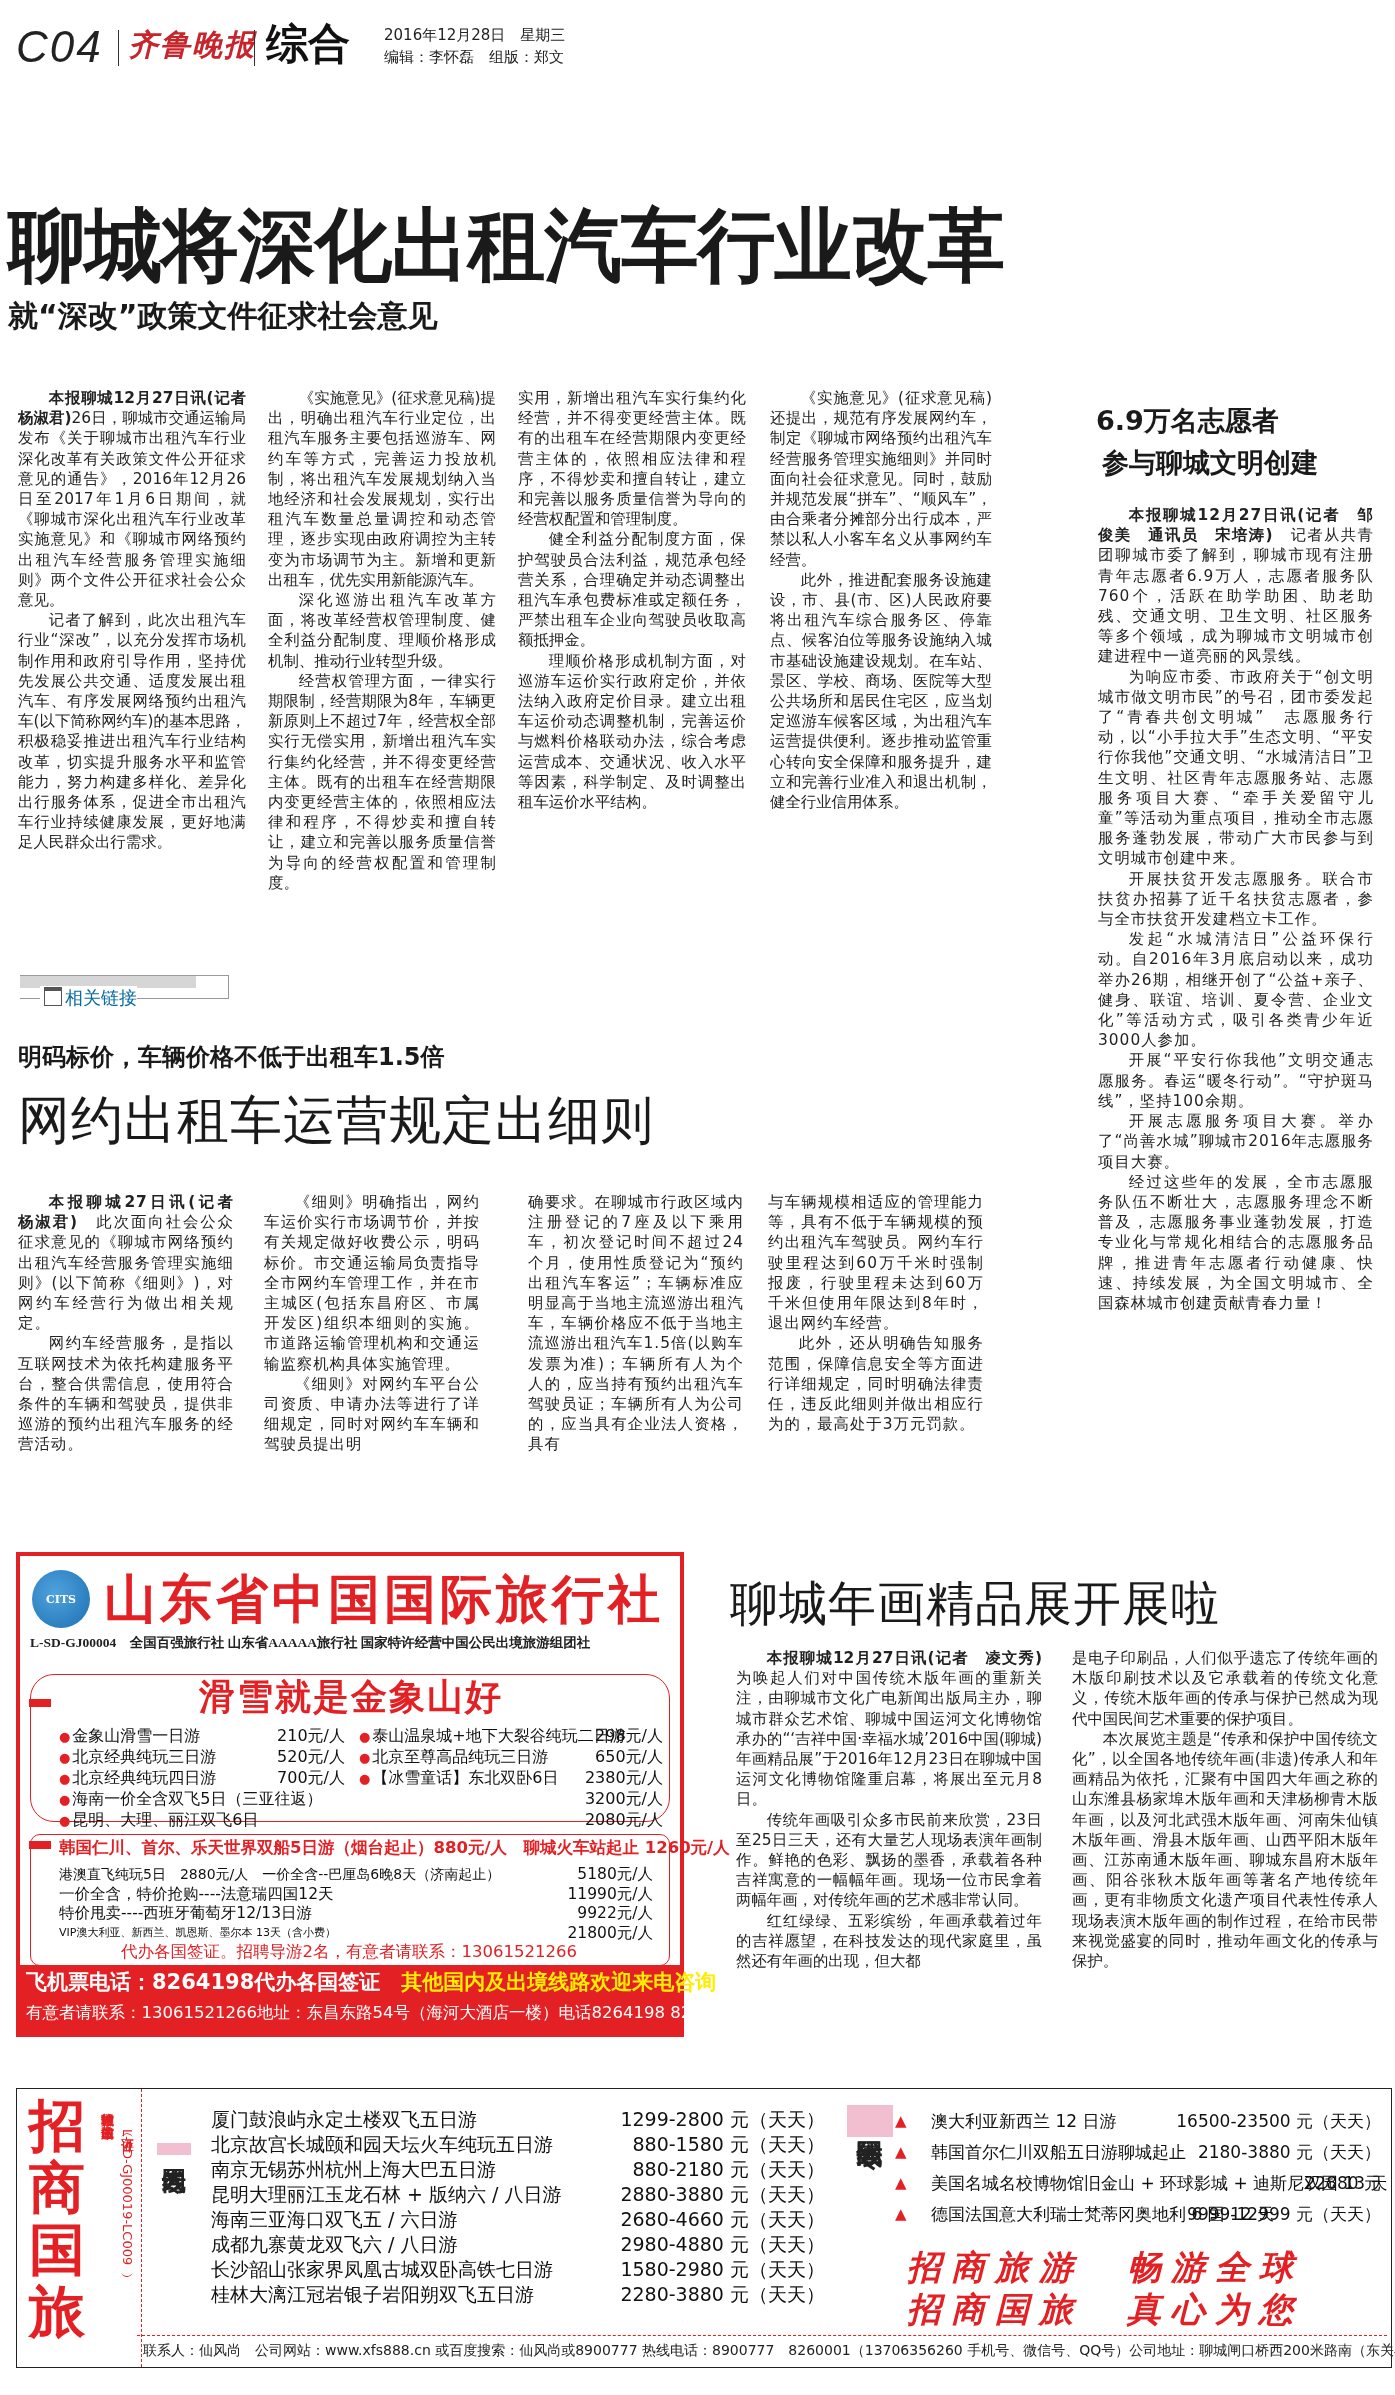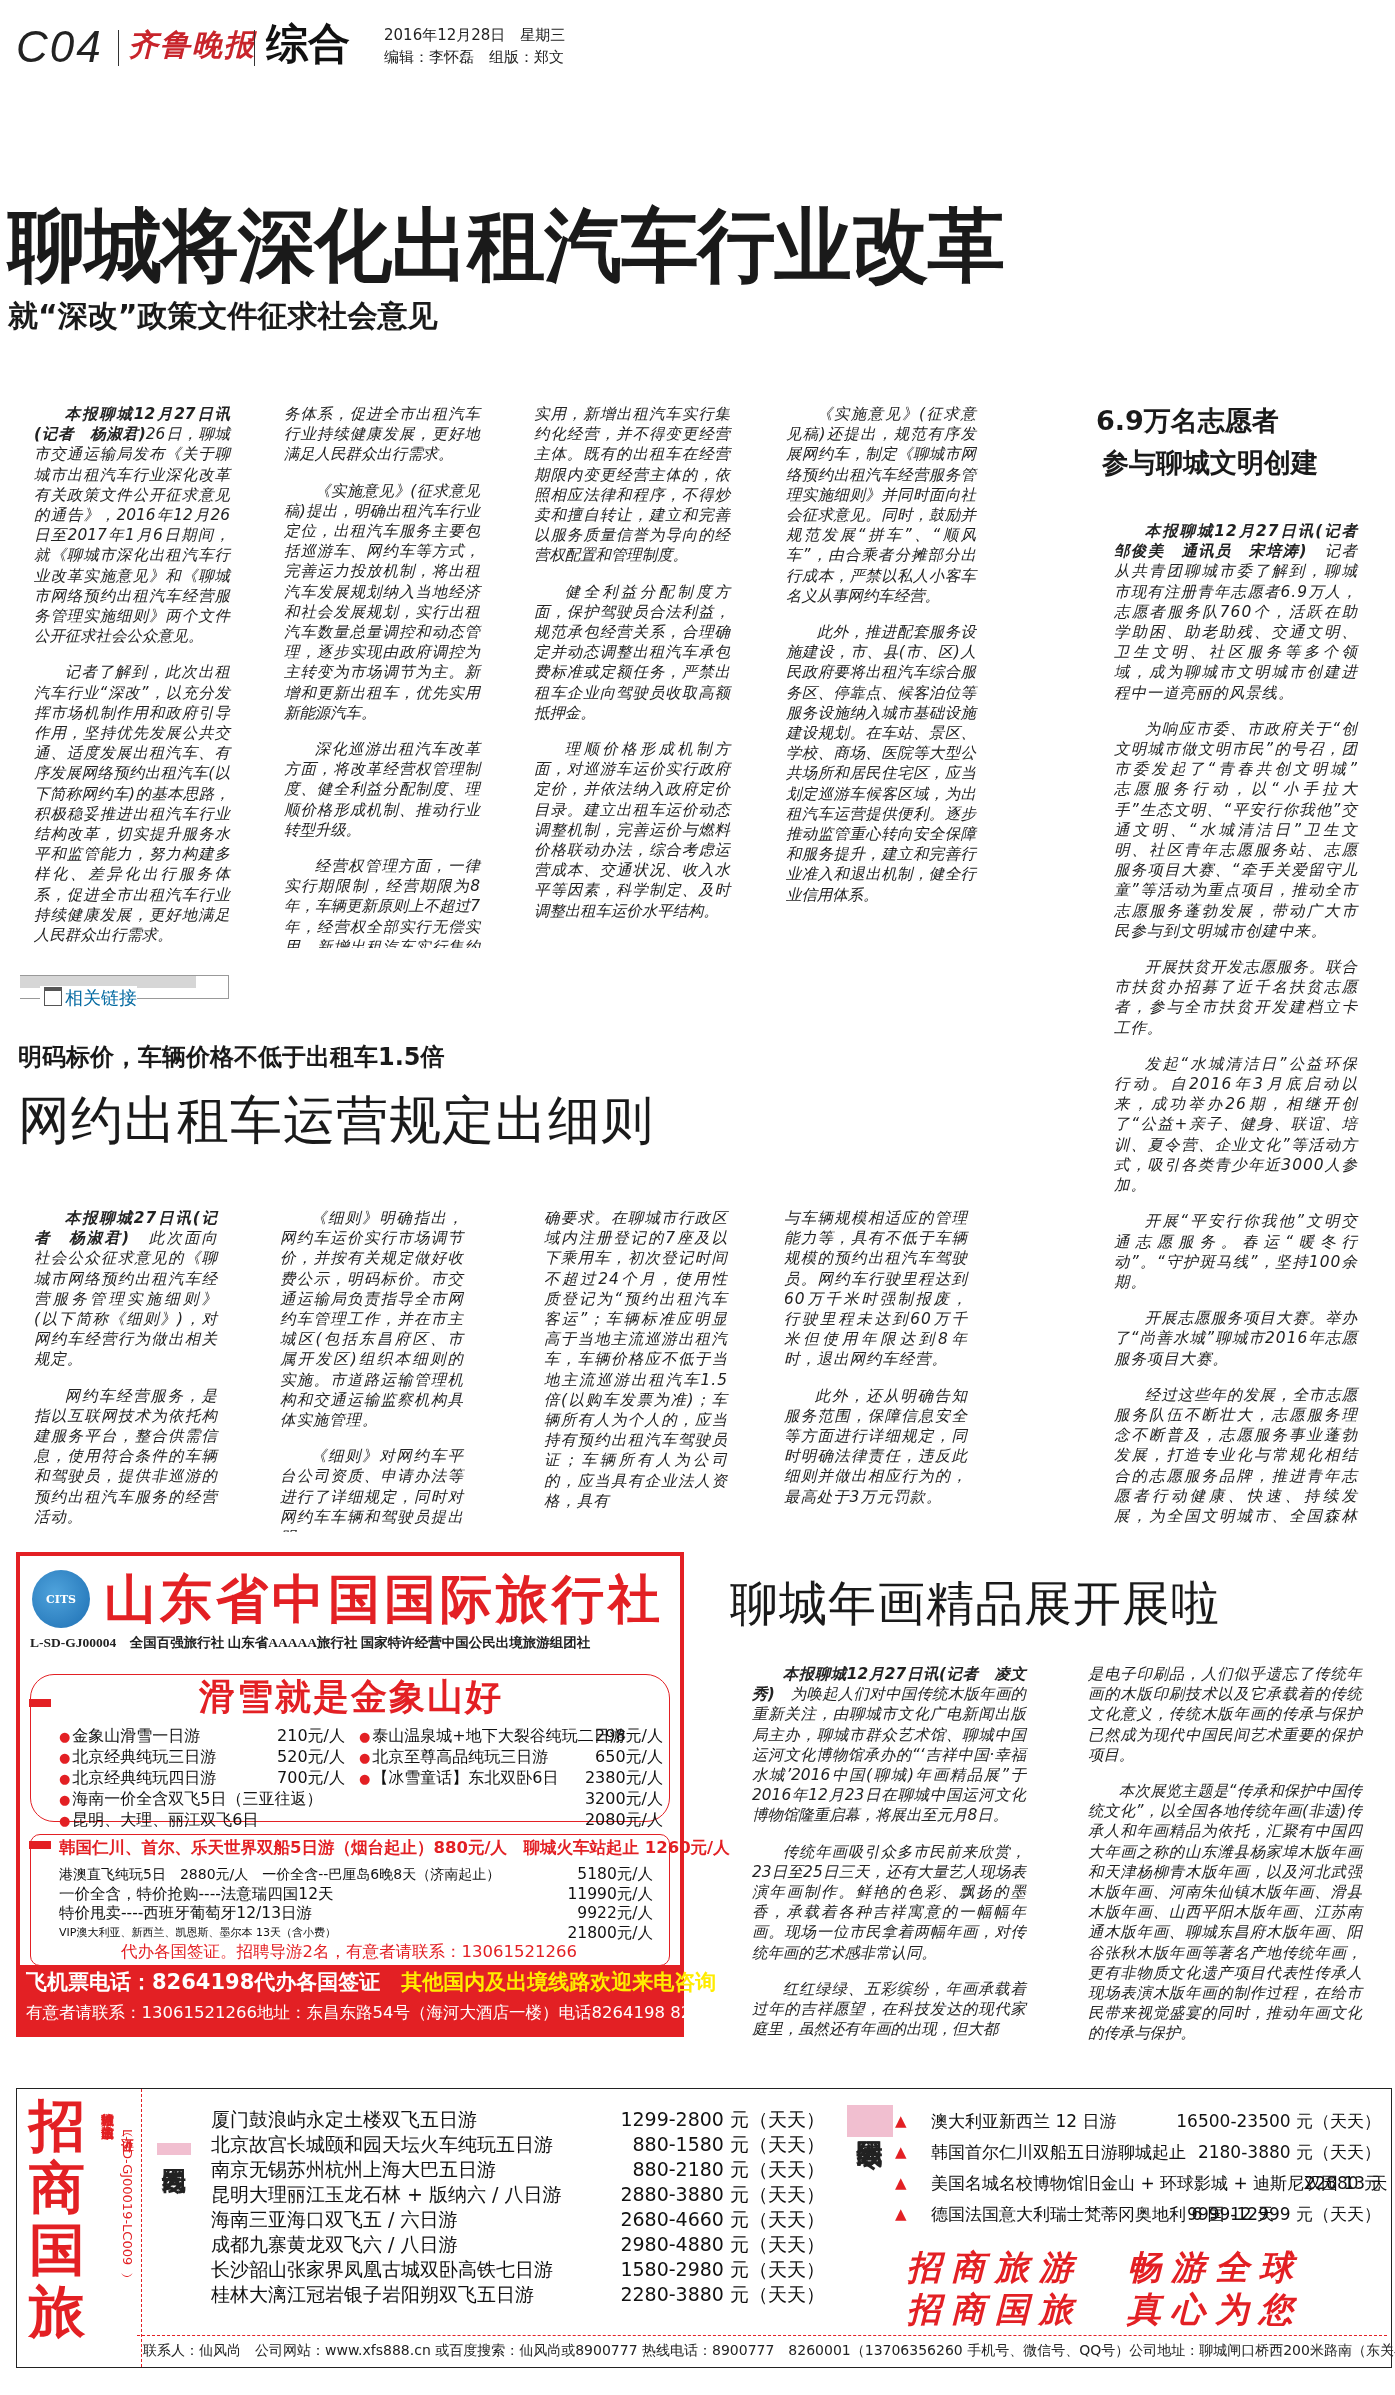--- a/index.html
+++ b/index.html
@@ -10,21 +10,21 @@
   .mast-sep{top:30px;width:1px;height:36px;background:#333;}
   .mast-logo{left:128px;top:20px;font-family:"DejaVu Serif",serif;font-style:italic;font-weight:bold;font-size:30px;color:#c8242b;line-height:50px;letter-spacing:2px;}
   .mast-section{left:266px;top:18px;font-size:42px;font-weight:bold;line-height:52px;color:#111;}
   .mast-meta{left:376px;top:24px;font-size:15px;line-height:22px;color:#222;margin-left:8px;}
   .mast-meta div{white-space:nowrap;}
   
   .headline{left:8px;top:196px;font-size:80px;font-weight:bold;line-height:100px;transform:scaleX(0.97);transform-origin:left top;letter-spacing:-1px;white-space:nowrap;}
   .subhead{left:8px;top:296px;font-size:30px;font-weight:bold;line-height:40px;white-space:nowrap;}
   
   .col{font-size:15.4px;line-height:20.2px;text-align:justify;color:#222;}
-  .col p{margin:16px;text-indent:2em;font-style:italic;}
+  .col p{margin:0;text-indent:2em;}
   .col p.first{text-indent:2em;}
   .lead{font-weight:bold;}
   .side-title{left:1096px;top:400px;font-size:27px;font-weight:bold;line-height:42px;}
   .related{left:20px;top:975px;width:208px;height:22px;border:1px solid #999;border-left:none;}
   .related .bar{position:absolute;left:0;top:0;width:176px;height:12px;background:#d6d6d6;}
   .related .lbl{position:absolute;left:20px;top:10px;font-size:18px;color:#0369a1;background:#fff;padding-left:4px;line-height:24px;}
   .related .box{display:inline-block;width:16px;height:14px;border:1px solid #555;border-top:4px solid #555;vertical-align:-2px;margin-right:3px;}
   .kicker{left:18px;top:1040px;font-size:24px;font-weight:bold;line-height:34px;white-space:nowrap;}
   .headline2{left:18px;top:1086px;font-size:52px;line-height:68px;white-space:nowrap;letter-spacing:1px;}
   .headline3{left:730px;top:1573px;font-size:48px;line-height:60px;white-space:nowrap;letter-spacing:1px;}
@@ -69,21 +69,20 @@
 </div>
 
 <div class="abs headline">聊城将深化出租汽车行业改革</div>
 <div class="abs subhead">就“深改”政策文件征求社会意见</div>
 
 <div class="abs col" style="left:18px;top:388px;width:228px;height:580px;overflow:hidden;">
   <p class="first"><span class="lead">本报聊城12月27日讯(记者　杨淑君)</span><span>26日，聊城市交通运输局发布《关于聊城市出租汽车行业深化改革有关政策文件公开征求意见的通告》，2016年12月26日至2017年1月6日期间，就《聊城市深化出租汽车行业改革实施意见》和《聊城市网络预约出租汽车经营服务管理实施细则》两个文件公开征求社会公众意见。</span></p>
   <p>记者了解到，此次出租汽车行业“深改”，以充分发挥市场机制作用和政府引导作用，坚持优先发展公共交通、适度发展出租汽车、有序发展网络预约出租汽车(以下简称网约车)的基本思路，积极稳妥推进出租汽车行业结构改革，切实提升服务水平和监管能力，努力构建多样化、差异化出行服务体系，促进全市出租汽车行业持续健康发展，更好地满足人民群众出行需求。</p>
 </div>
 <div class="abs col" style="left:268px;top:388px;width:228px;height:560px;overflow:hidden;">
-  <p style="text-indent:0">务体系，促进全市出租汽车行业持续健康发展，更好地满足人民群众出行需求。</p>
   <p>《实施意见》(征求意见稿)提出，明确出租汽车行业定位，出租汽车服务主要包括巡游车、网约车等方式，完善运力投放机制，将出租汽车发展规划纳入当地经济和社会发展规划，实行出租汽车数量总量调控和动态管理，逐步实现由政府调控为主转变为市场调节为主。新增和更新出租车，优先实用新能源汽车。</p>
   <p>深化巡游出租汽车改革方面，将改革经营权管理制度、健全利益分配制度、理顺价格形成机制、推动行业转型升级。</p>
   <p>经营权管理方面，一律实行期限制，经营期限为8年，车辆更新原则上不超过7年，经营权全部实行无偿实用，新增出租汽车实行集约化经营，并不得变更经营主体。既有的出租车在经营期限内变更经营主体的，依照相应法律和程序，不得炒卖和擅自转让，建立和完善以服务质量信誉为导向的经营权配置和管理制度。</p>
 </div>
 <div class="abs col" style="left:518px;top:388px;width:228px;height:560px;overflow:hidden;">
   <p style="text-indent:0">实用，新增出租汽车实行集约化经营，并不得变更经营主体。既有的出租车在经营期限内变更经营主体的，依照相应法律和程序，不得炒卖和擅自转让，建立和完善以服务质量信誉为导向的经营权配置和管理制度。</p>
   <p>健全利益分配制度方面，保护驾驶员合法利益，规范承包经营关系，合理确定并动态调整出租汽车承包费标准或定额任务，严禁出租车企业向驾驶员收取高额抵押金。</p>
   <p>理顺价格形成机制方面，对巡游车运价实行政府定价，并依法纳入政府定价目录。建立出租车运价动态调整机制，完善运价与燃料价格联动办法，综合考虑运营成本、交通状况、收入水平等因素，科学制定、及时调整出租车运价水平结构。</p>
 </div>
 <div class="abs col" style="left:770px;top:388px;width:222px;height:560px;overflow:hidden;">

